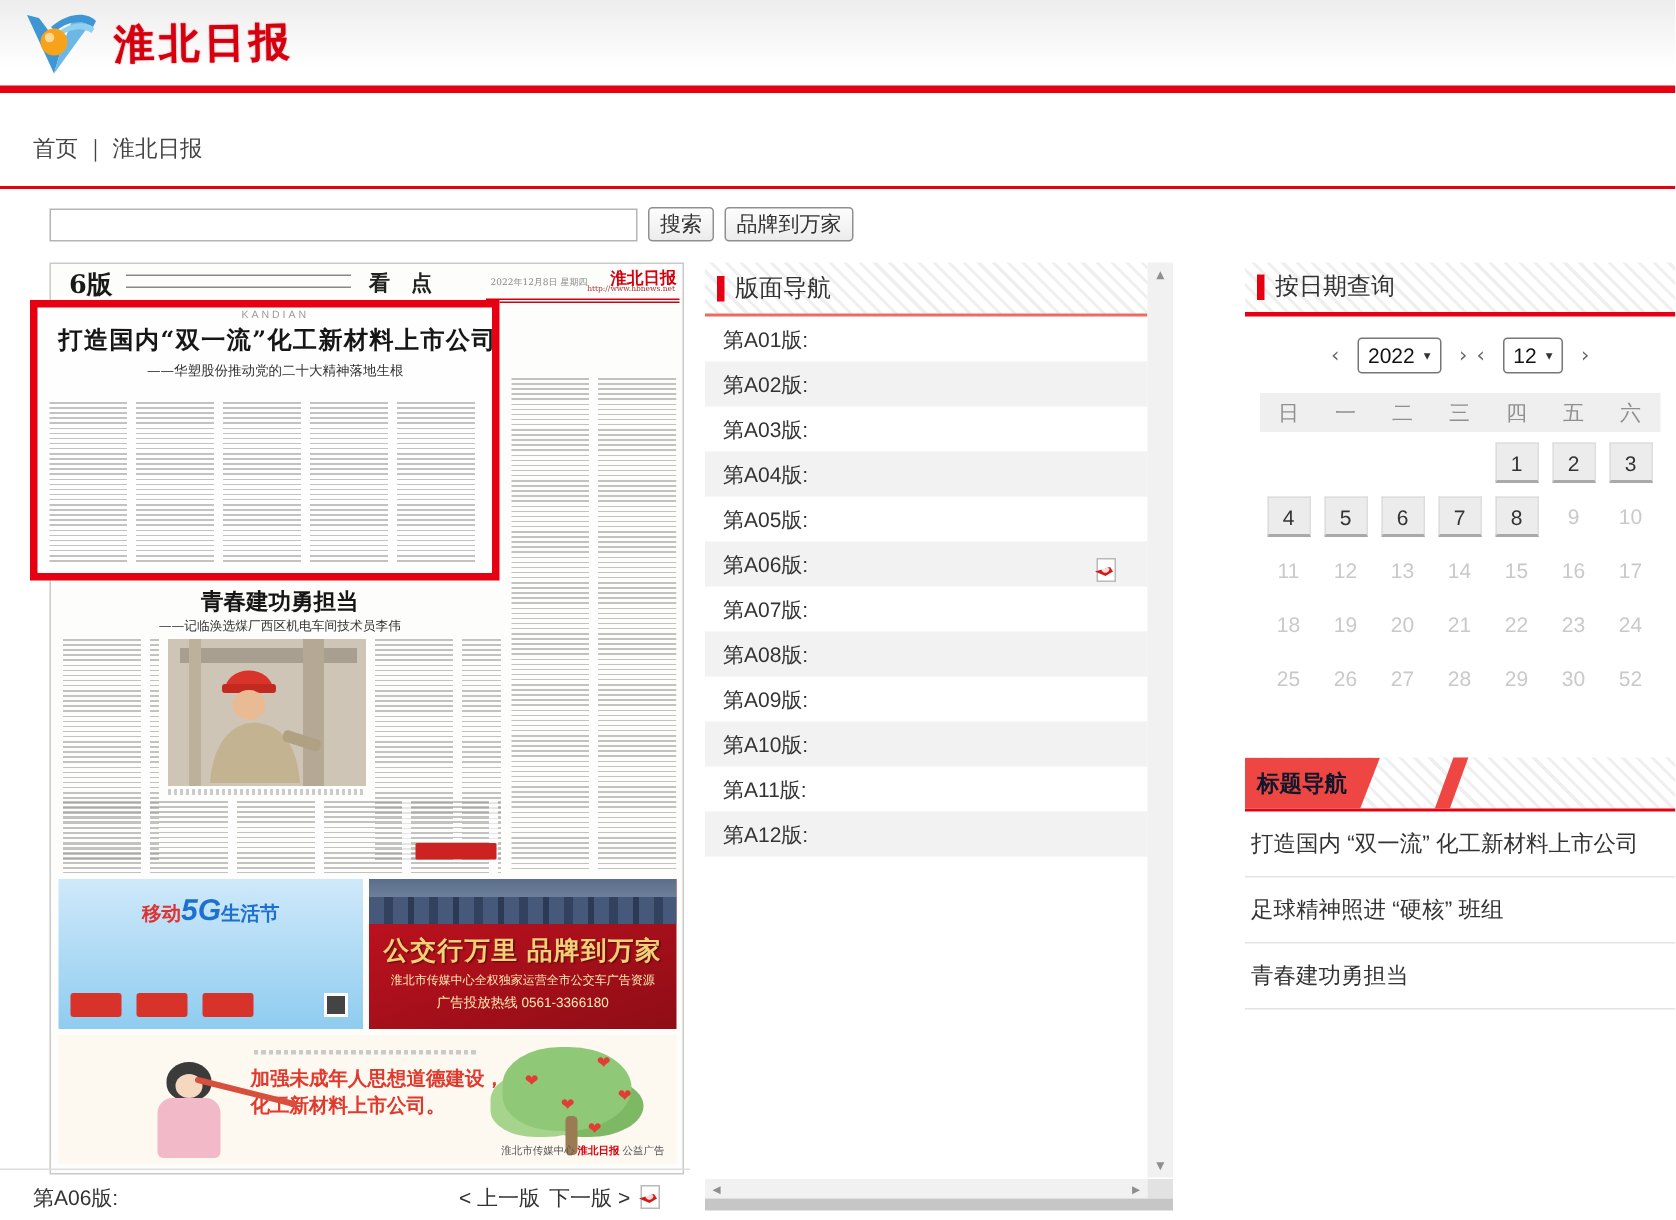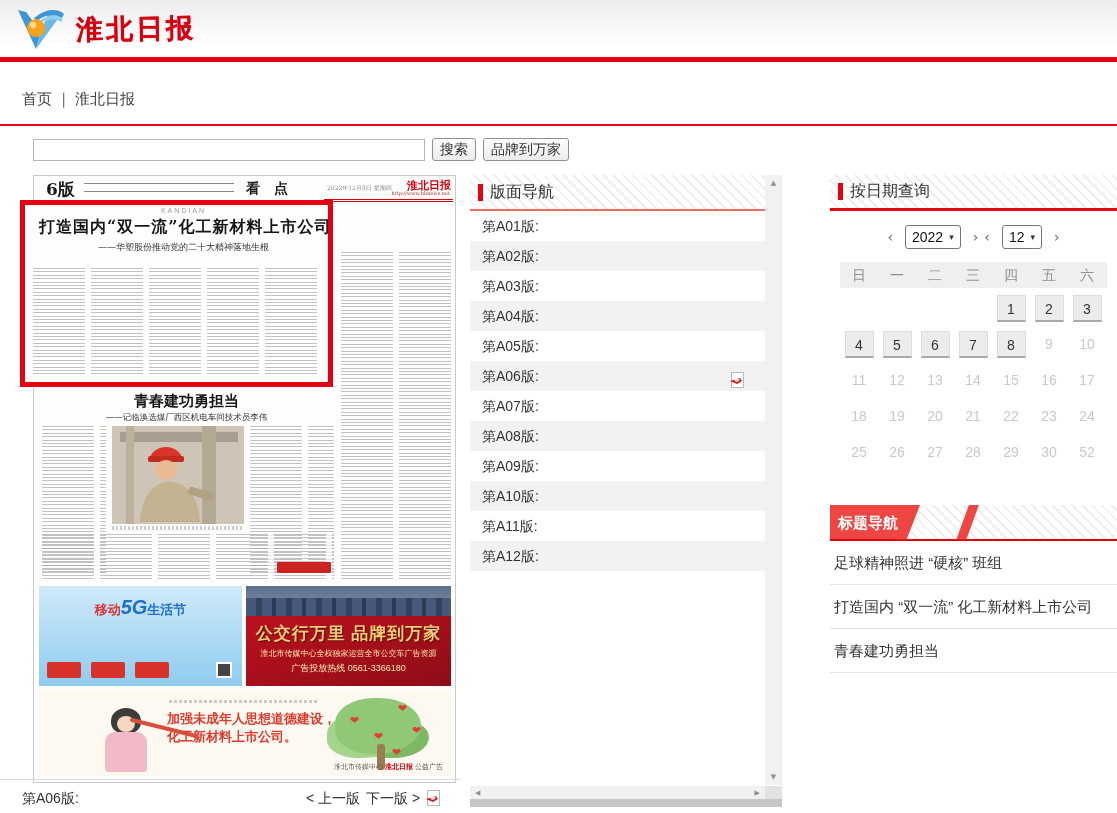--- a/index.html
+++ b/index.html
@@ -138,21 +138,21 @@
   .cal-row { display:flex; height:36px; }
   .cal-cell { width:38px; display:flex; align-items:center; justify-content:center; font-size:14px; }
   .cal-cell .day { width:29px; height:27px; line-height:27px; text-align:center; }
   .cal-cell.active { color:#333; cursor:pointer; }
   .cal-cell.active .day { background:#ececec; border:1px solid #ddd; border-bottom:2px solid #a9a9a9; }
   .cal-cell.inactive { color:#c9c9c9; }
 
   .tn-band { margin-top:35px; height:36px; position:relative; overflow:hidden;
     background:repeating-linear-gradient(45deg,#ffffff 0 5px,#efefef 5px 7px); border-bottom:2px solid #e60012; }
   .tn-chip { position:absolute; left:0; top:0; height:36px; line-height:36px; padding:0 22px 0 8px;
-    background:#ee4643; color:#ffffff; font-size:15px; font-weight:bold;
+    background:#ee4643; color:#0f172a; font-size:15px; font-weight:bold;
     clip-path:polygon(0 0, 100% 0, calc(100% - 14px) 100%, 0 100%); }
   .tn-stripe { position:absolute; left:132px; top:-4px; width:10px; height:46px; background:#ee4643; transform:skewX(-20deg); }
   .tn-item { height:44px; line-height:44px; padding-left:4px; font-size:15px; color:#333;
     border-bottom:1px solid #e3e3e3; cursor:pointer; white-space:nowrap; }
 
   .pdf-svg { display:inline-block; }
 </style>
 </head>
 <body>
 
@@ -457,19 +457,19 @@
             <span class="day">52</span>
           </div>
         </div>
       </div>
 
     <div class="tn-band">
       <span class="tn-chip">标题导航</span>
       <span class="tn-stripe"></span>
     </div>
     <div>
+        <div class="tn-item">打造国内 “双一流” 化工新材料上市公司</div>
         <div class="tn-item">足球精神照进 “硬核” 班组</div>
-        <div class="tn-item">打造国内 “双一流” 化工新材料上市公司</div>
         <div class="tn-item">青春建功勇担当</div>
       </div>
   </div>
 
 </div>
 
 </body></html>

